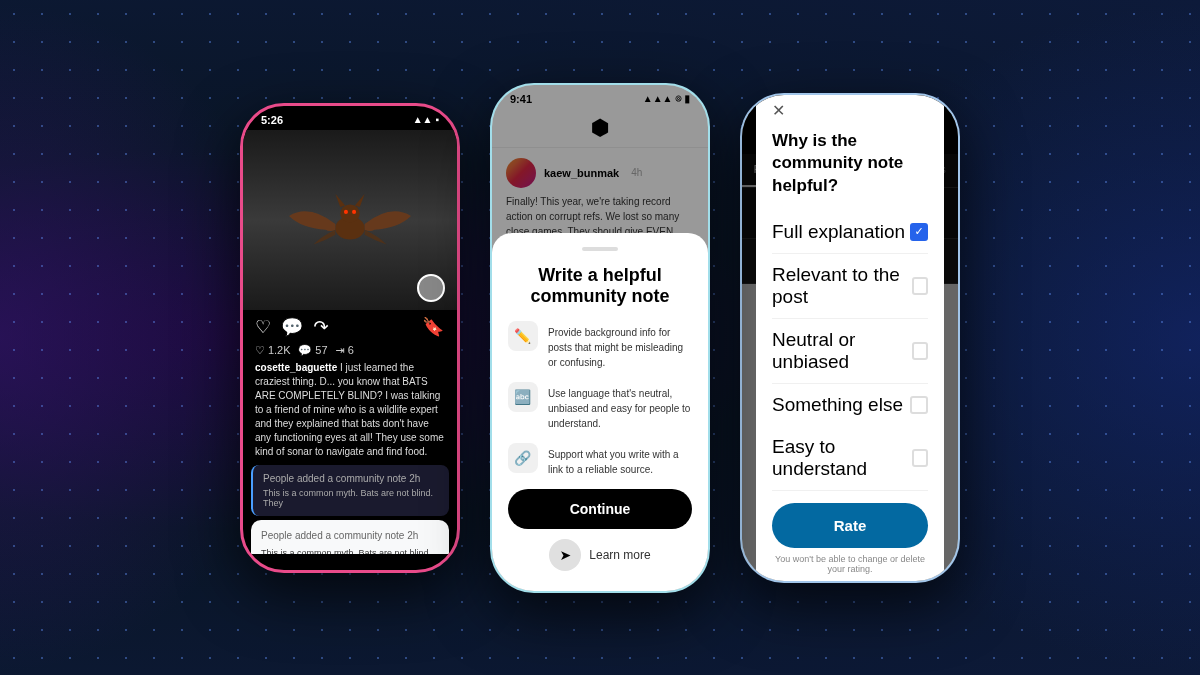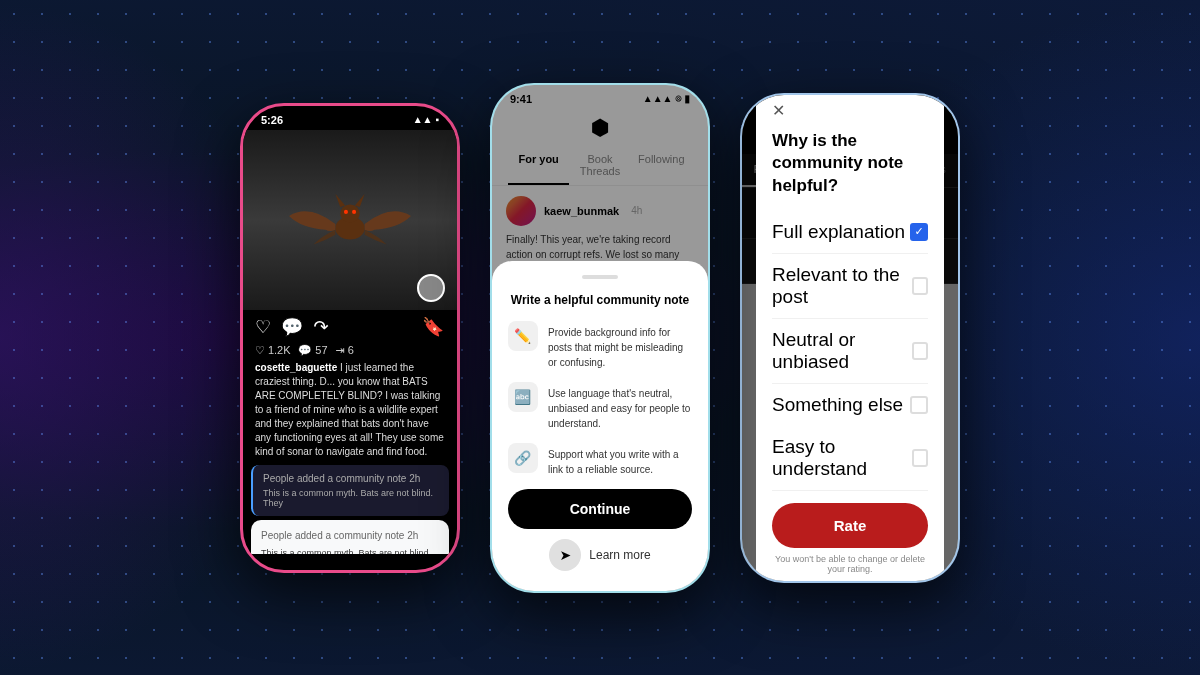--- a/index.html
+++ b/index.html
@@ -264,21 +264,21 @@
       width: 100%;
     }
     .modal-handle {
       width: 36px;
       height: 4px;
       background: #ddd;
       border-radius: 2px;
       margin: 0 auto 14px;
     }
     .modal-title {
-      font-size: 12px;
+      font-size: 18px;
       font-weight: 700;
       color: #000;
       margin-bottom: 14px;
       text-align: center;
     }
     .modal-item {
       display: flex;
       align-items: flex-start;
       gap: 10px;
       margin-bottom: 12px;
@@ -434,21 +434,21 @@
       border-color: #2563eb;
     }
     .why-checkbox.checked::after {
       content: '✓';
       color: #fff;
       font-size: 11px;
     }
     .rate-btn {
       width: 100%;
       padding: 14px;
-      background: #b91c1c;
+      background: #0369a1;
       color: #fff;
       border: none;
       border-radius: 30px;
       font-size: 15px;
       font-weight: 600;
       cursor: pointer;
       margin-top: 12px;
     }
     .rate-note { font-size: 9px; color: #888; text-align: center; margin-top: 6px; }
   </style>
@@ -540,25 +540,20 @@
       <span>9:41</span>
       <div class="status-icons">
         <span>▲▲▲</span>
         <span>⌾</span>
         <span>▮</span>
       </div>
     </div>
 
     <div class="threads-header">
       <div class="threads-logo">⬢</div>
-      <div class="threads-tabs">
-        <div class="threads-tab active">For you</div>
-        <div class="threads-tab">Book Threads</div>
-        <div class="threads-tab">Following</div>
-      </div>
     </div>
 
     <div class="threads-post">
       <div class="threads-user">
         <div class="threads-avatar"></div>
         <span class="threads-username">kaew_bunmak</span>
         <span class="threads-time">4h</span>
       </div>
       <div class="threads-text">Finally! This year, we're taking record action on corrupt refs. We lost so many close games. They should give EVEN MORE pink slips to those bad apples next year.</div>
       <div class="threads-post-image">

